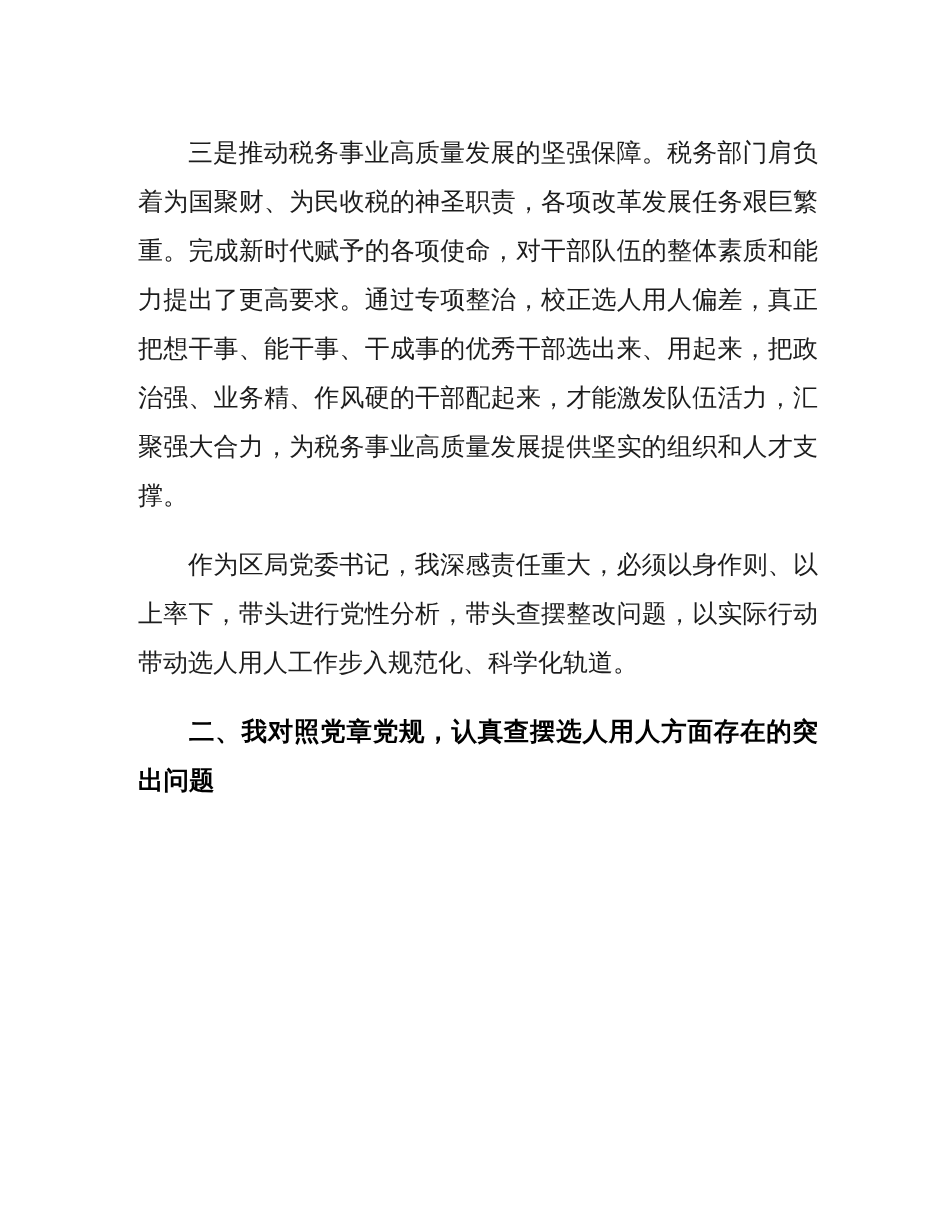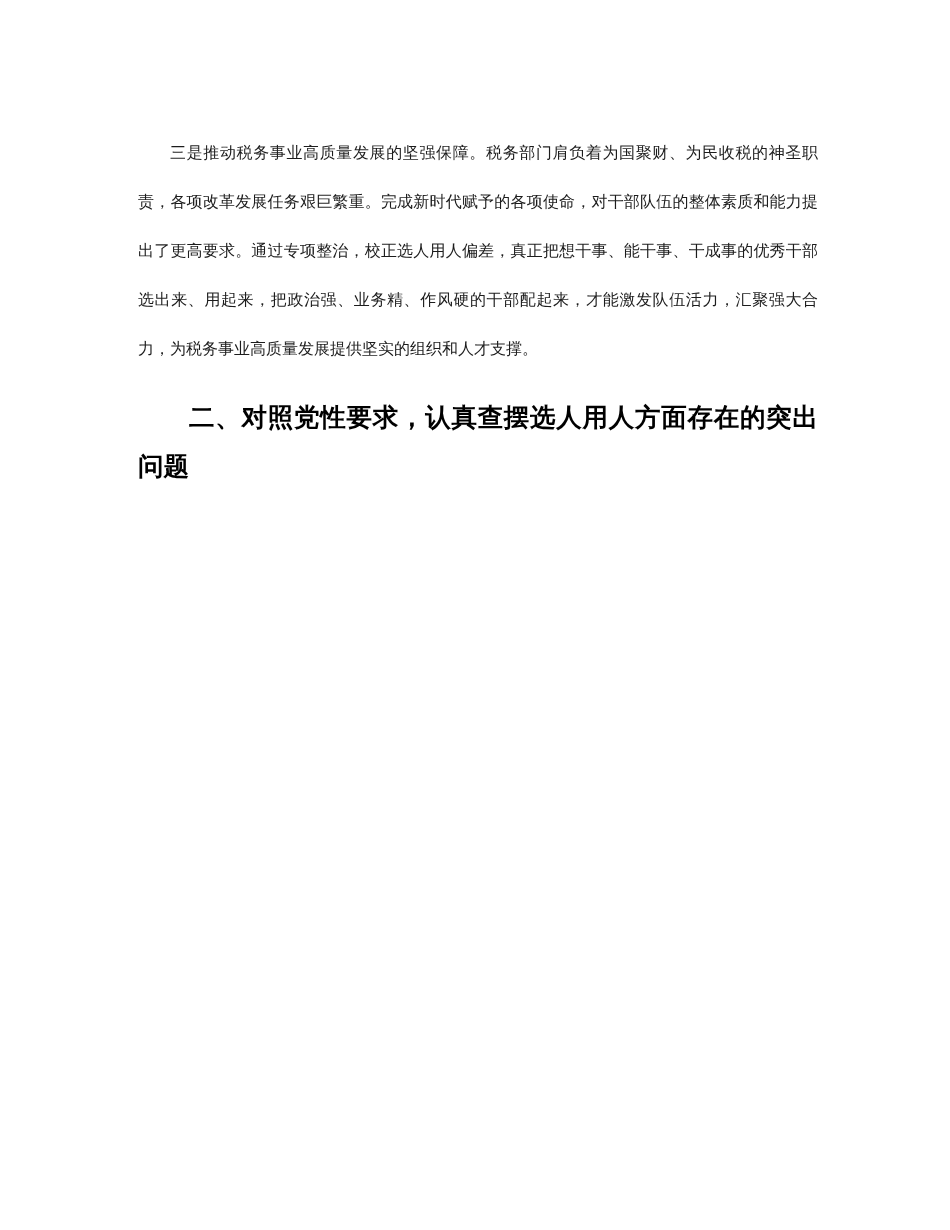--- a/index.html
+++ b/index.html
@@ -15,21 +15,21 @@
     overflow: hidden;
   }
   .content {
     box-sizing: border-box;
     width: 100%;
     height: 100%;
     padding: 128px 132px 0 138px;
   }
   .para {
     font-family: "Liberation Serif", serif;
-    font-size: 16px;
+    font-size: 25px;
     line-height: 49px;
     color: #1c1c1c;
     text-align: justify;
     text-indent: 2em;
     margin: 0 0 20px 0;
     word-break: break-all;
   }
   .heading {
     font-family: "Liberation Sans", sans-serif;
     font-weight: 700;
@@ -41,15 +41,16 @@
     margin: 0 0 20px 0;
     word-break: break-all;
   }
 </style>
 </head>
 <body>
 
 <div class="page">
   <div class="content">
     <p class="para">三是推动税务事业高质量发展的坚强保障。税务部门肩负着为国聚财、为民收税的神圣职责，各项改革发展任务艰巨繁重。完成新时代赋予的各项使命，对干部队伍的整体素质和能力提出了更高要求。通过专项整治，校正选人用人偏差，真正把想干事、能干事、干成事的优秀干部选出来、用起来，把政治强、业务精、作风硬的干部配起来，才能激发队伍活力，汇聚强大合力，为税务事业高质量发展提供坚实的组织和人才支撑。</p>
-    <h2 class="heading">二、对照党性要求，认真查摆选人用人方面存在的突出问题</h2>
+    <p class="para">作为区局党委书记，我深感责任重大，必须以身作则、以上率下，带头进行党性分析，带头查摆整改问题，以实际行动带动选人用人工作步入规范化、科学化轨道。</p>
+    <h2 class="heading">二、我对照党章党规，认真查摆选人用人方面存在的突出问题</h2>
   </div>
 </div>
 
 </body></html>

